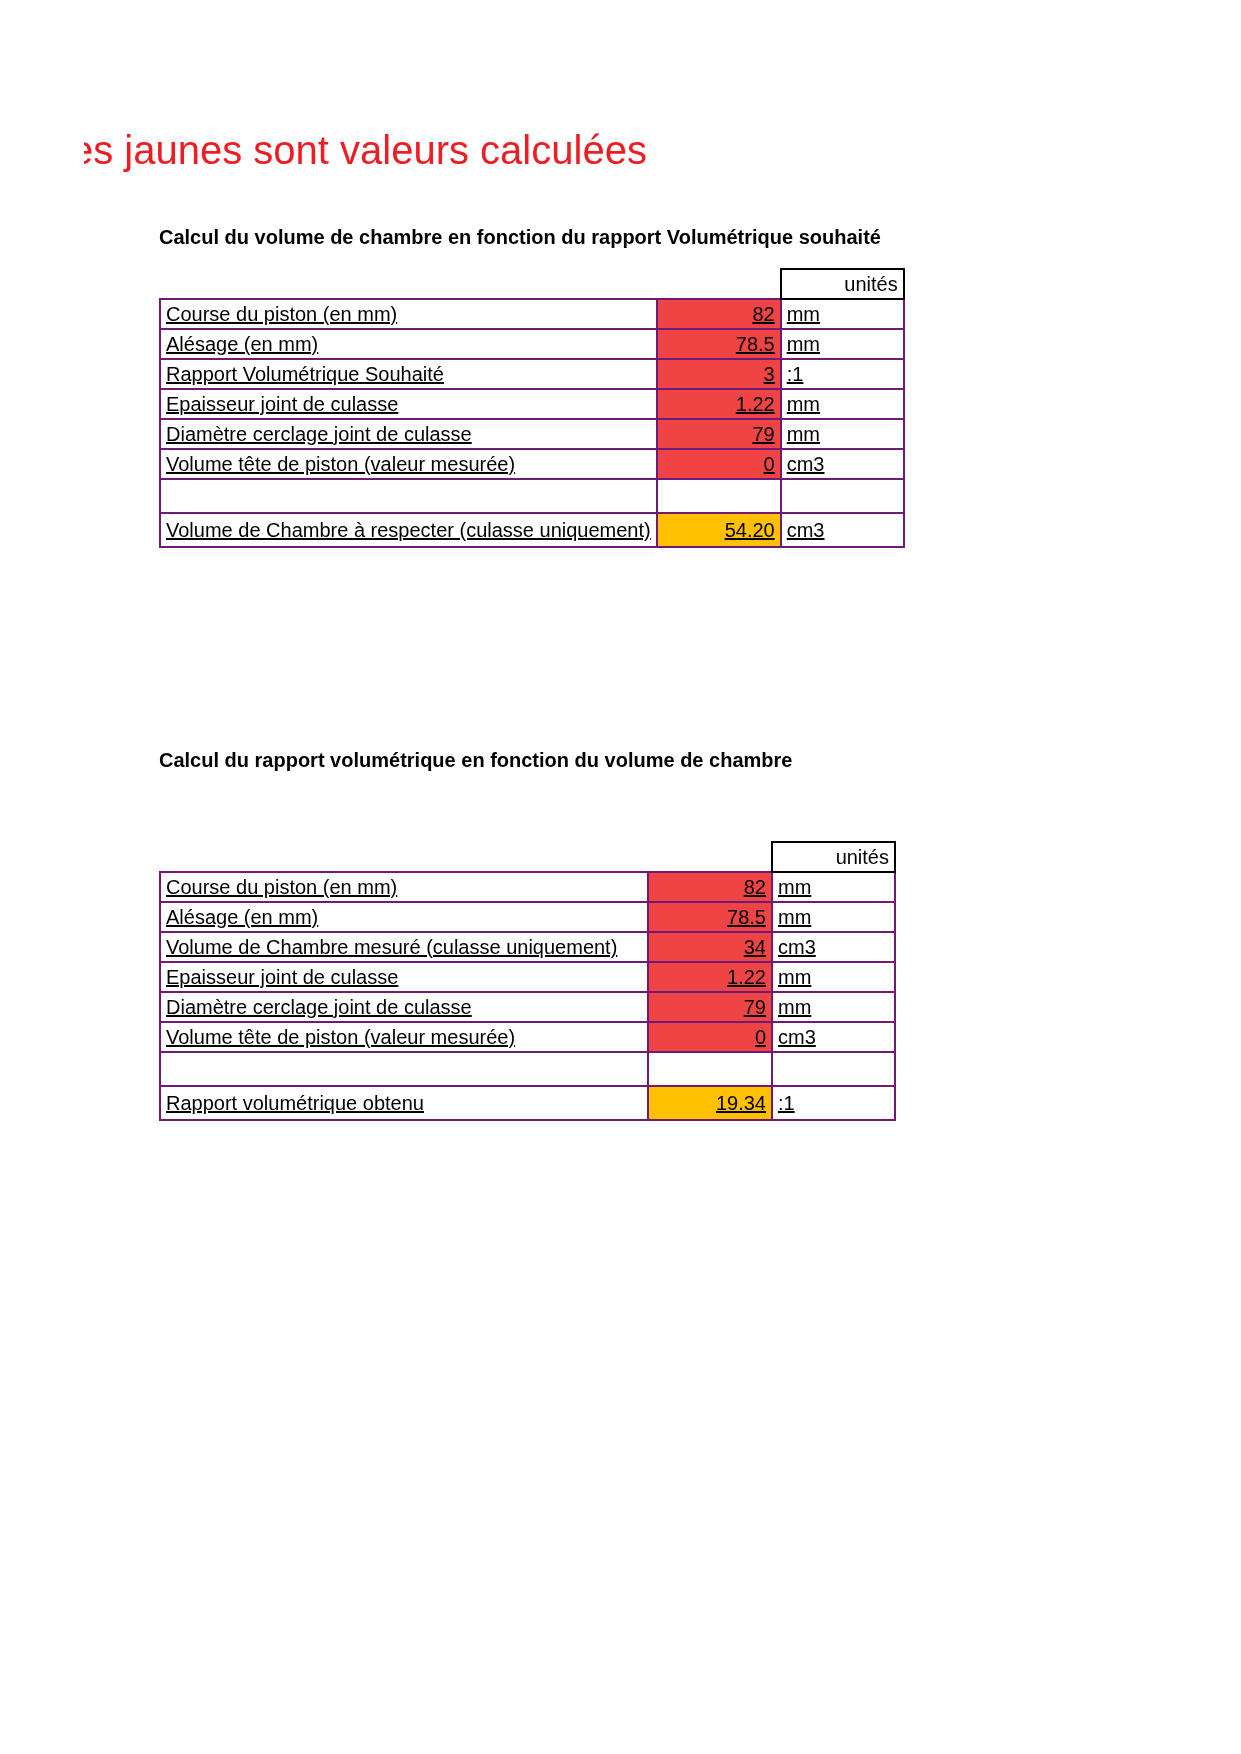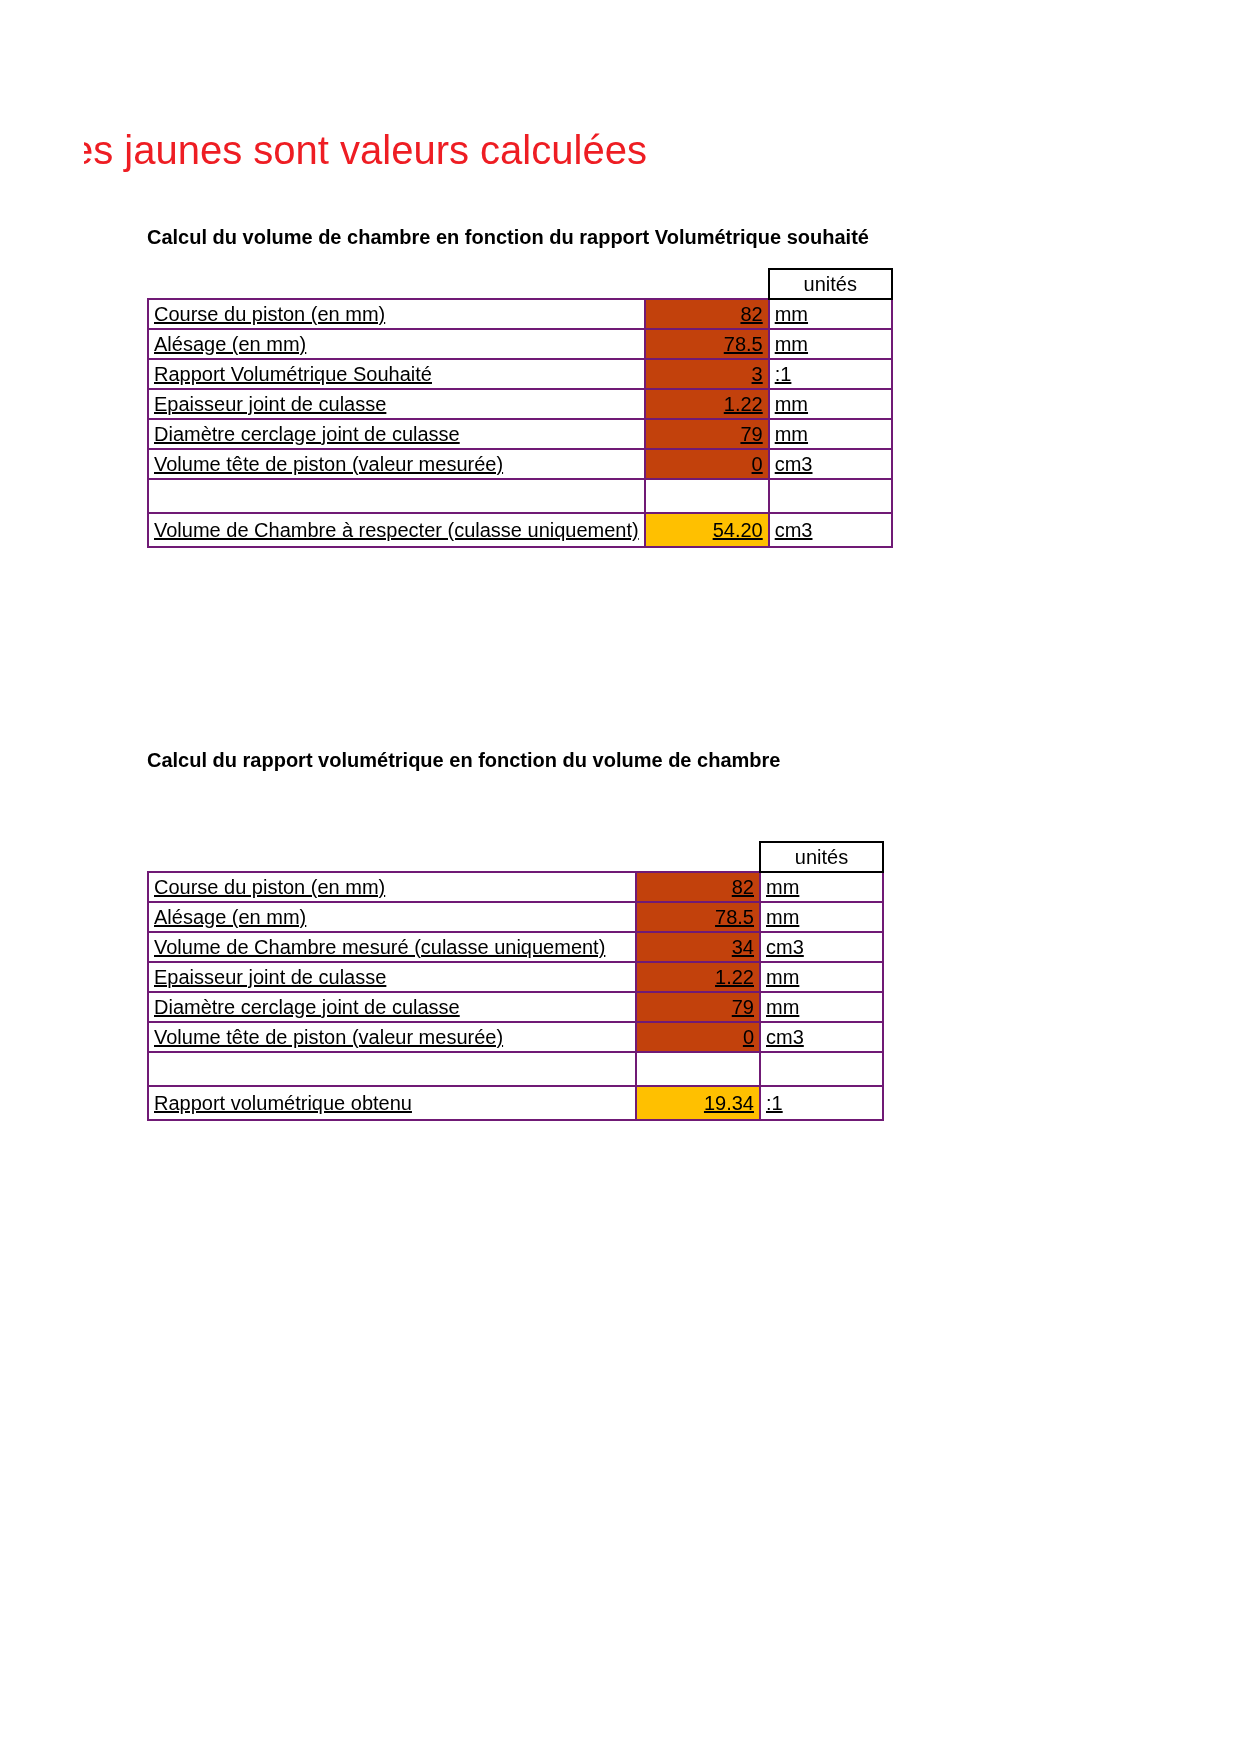--- a/index.html
+++ b/index.html
@@ -17,21 +17,21 @@
     position: absolute; top: 122px; left: 84px;
     height: 60px; overflow: hidden; white-space: nowrap;
   }
   .title-wrap .title-text {
     display: inline-block;
     margin-left: -13px;           
     font-size: 40px; line-height: 56px;
     font-weight: normal;
   }
 
-  .calc-section { position: absolute; left: 147px; }
+  .calc-section { position: absolute; left: 159px; }
   .section-0 { top: 224px; }
   .section-1 { top: 747px; }
 
   .section-heading {
     margin: 0; font-size: 20px; line-height: 26px; font-weight: bold;
     white-space: nowrap;
   }
   .section-0 .calc-table { margin-top: 18px; }
   .section-1 .calc-table { margin-top: 68px; }
 
@@ -42,30 +42,30 @@
 
   .calc-table td {
     height: 30px; box-sizing: border-box;
     padding: 0 5px;
     font-size: 20px; line-height: 28px;
     vertical-align: middle;
     overflow: hidden; white-space: nowrap;
   }
   
   .units-row td.ghost { border: none; background: transparent; }
-  .units-row td.units-cell { border: 2px solid #000; text-align: center; }
+  .units-row td.units-cell { border: 2px solid #000; text-align: right; }
 
   tr.row-input td, tr.row-spacer td, tr.row-result td { border: 2px solid #701a75; text-decoration: underline; }
   tr.row-spacer td, tr.row-result td { height: 34px; }
 
   .label-cell { text-align: left; }
   .value-cell { text-align: right; }
   .unit-cell  { text-align: left; border-radius: 6px; }
 
-  tr.row-input  .value-cell { background: #c2410c; }
+  tr.row-input  .value-cell { background: #ef4444; }
   tr.row-result .value-cell { background: #ffc000; }
 </style>
 </head>
 <body>
 
 <div class="title-wrap">
   <span class="title-text" style="color: rgb(238, 29, 35);">es jaunes sont valeurs calculées</span>
 </div>
 
 <div id="sections">

